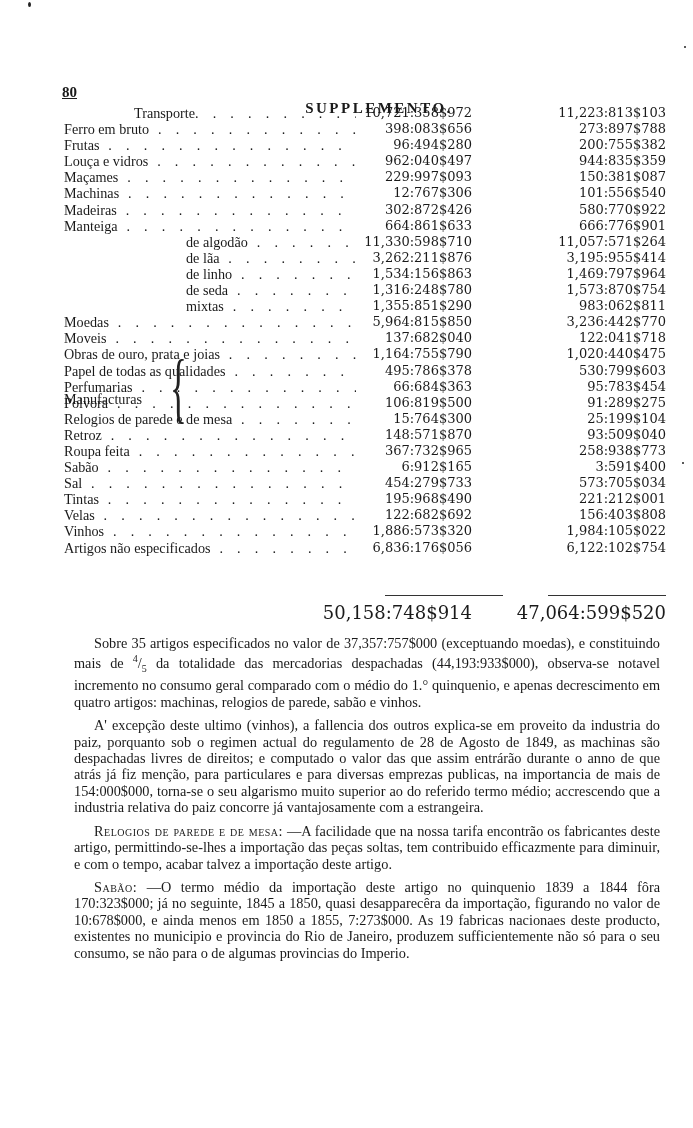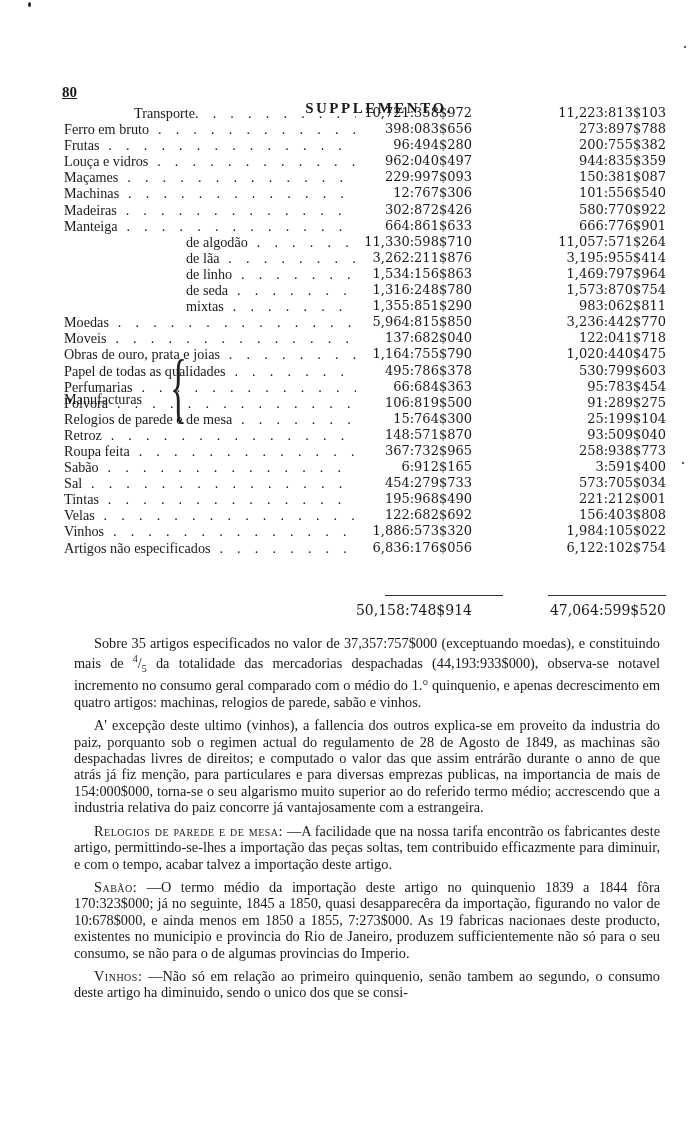--- a/index.html
+++ b/index.html
@@ -22,21 +22,21 @@
     .label.transport { left: 70px; width: 222px; }
     .label .leader { letter-spacing: 5.3px; }
     .v1 { position: absolute; right: 196px; top: 0; text-align: right; font-family: "DejaVu Serif", serif; font-size: 13px; margin-left: 37px; }
     .v2 { position: absolute; right: 2px; top: 0; text-align: right; font-family: "DejaVu Serif", serif; font-size: 13px; }
     .manuf-label { position: absolute; left: 0; top: 286px; font-size: 14.2px; }
     .brace { position: absolute; left: 103px; top: 246px; font-size: 78px; line-height: 78px; transform: scaleX(0.45); transform-origin: left top; font-weight: 100; color: #222; }
     .rule { position: absolute; height: 0; border-top: 1px solid #333; top: 595px; }
     .rule.r1 { left: 385px; width: 118px; }
     .rule.r2 { left: 548px; width: 118px; }
     .totals { position: absolute; top: 602px; left: 64px; width: 604px; height: 18px; font-size: 13px; font-family: "DejaVu Serif", serif; }
-    .totals .v1, .totals .v2 { font-size: 14px; }
+    .totals .v1, .totals .v2 { font-size: 18px; }
     .prose { position: absolute; left: 67px; width: 600px; font-size: 14.3px; line-height: 16.4px; text-align: justify; }
     .prose p { margin: 7px; text-indent: 20px; }
     .sc { font-variant: small-caps; letter-spacing: 0.5px; }
     .frac { font-size: 10px; }
   </style>
 </head>
 <body>
 
 <div class="speck" style="left:28px;top:2px;width:3px;height:5px;"></div>
 <div class="speck" style="left:684px;top:46px;width:2px;height:2px;"></div>
@@ -204,14 +204,13 @@
 <div class="totals">
   <span class="v1">50,158:748$914</span>
   <span class="v2">47,064:599$520</span>
 </div>
 
 <div class="prose" style="top:628px;">
   <p><span>Sobre 35 artigos especificados no valor de 37,357:757$000 (exceptuando moedas), e constituindo mais de </span><sup class="frac">4</sup>/<sub class="frac">5</sub><span> da totalidade das mercadorias despachadas (44,193:933$000), observa-se notavel incremento no consumo geral comparado com o médio do 1.° quinquenio, e apenas decrescimento em quatro artigos: machinas, relogios de parede, sabão e vinhos.</span></p>
   <p>A' excepção deste ultimo (vinhos), a fallencia dos outros explica-se em proveito da industria do paiz, porquanto sob o regimen actual do regulamento de 28 de Agosto de 1849, as machinas são despachadas livres de direitos; e computado o valor das que assim entrárão durante o anno de que atrás já fiz menção, para particulares e para diversas emprezas publicas, na importancia de mais de 154:000$000, torna-se o seu algarismo muito superior ao do referido termo médio; accrescendo que a industria relativa do paiz concorre já vantajosamente com a estrangeira.</p>
   <p><span class="sc">Relogios de parede e de mesa:</span><span> —A facilidade que na nossa tarifa encontrão os fabricantes deste artigo, permittindo-se-lhes a importação das peças soltas, tem contribuido efficazmente para diminuir, e com o tempo, acabar talvez a importação deste artigo.</span></p>
   <p><span class="sc">Sabão:</span><span> —O termo médio da importação deste artigo no quinquenio 1839 a 1844 fôra 170:323$000; já no seguinte, 1845 a 1850, quasi desapparecêra da importação, figurando no valor de 10:678$000, e ainda menos em 1850 a 1855, 7:273$000. As 19 fabricas nacionaes deste producto, existentes no municipio e provincia do Rio de Janeiro, produzem sufficientemente não só para o seu consumo, se não para o de algumas provincias do Imperio.</span></p>
-  <p><span class="sc">Vinhos:</span><span> —Não só em relação ao primeiro quinquenio, senão tambem ao segundo, o consumo deste artigo ha diminuido, sendo o unico dos que se consi-</span></p>
 </div>
 
 </body></html>

